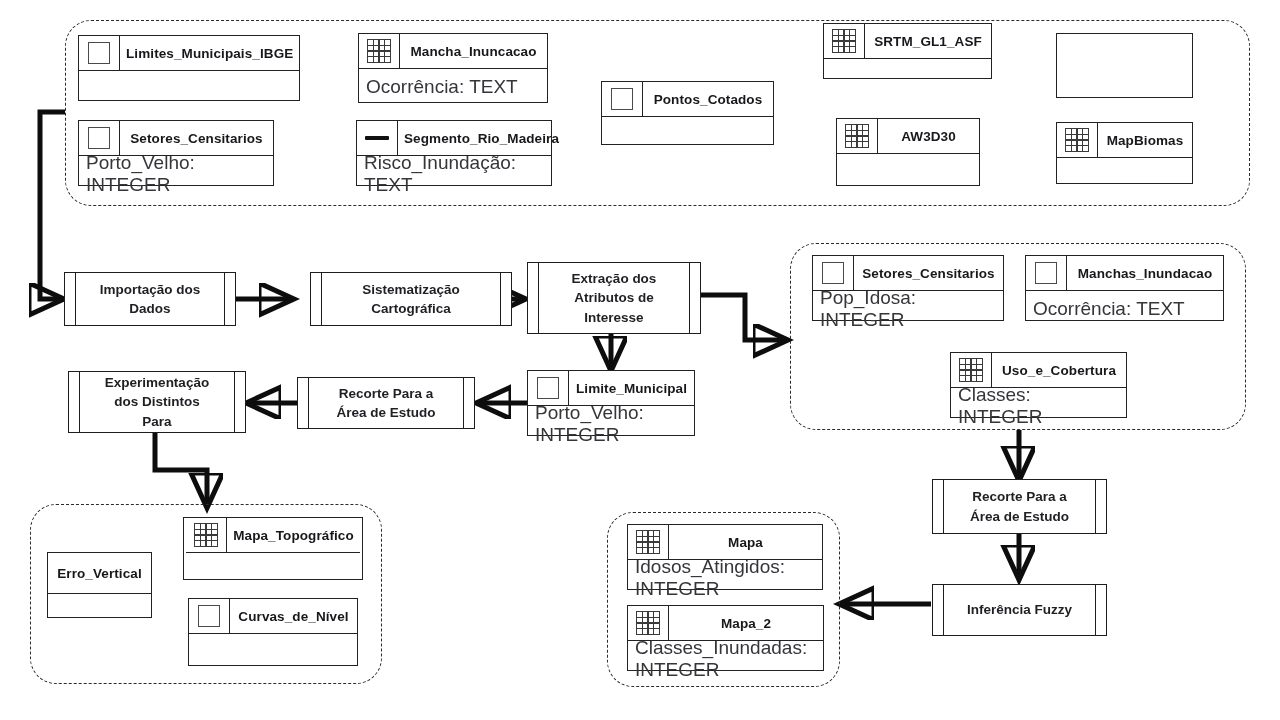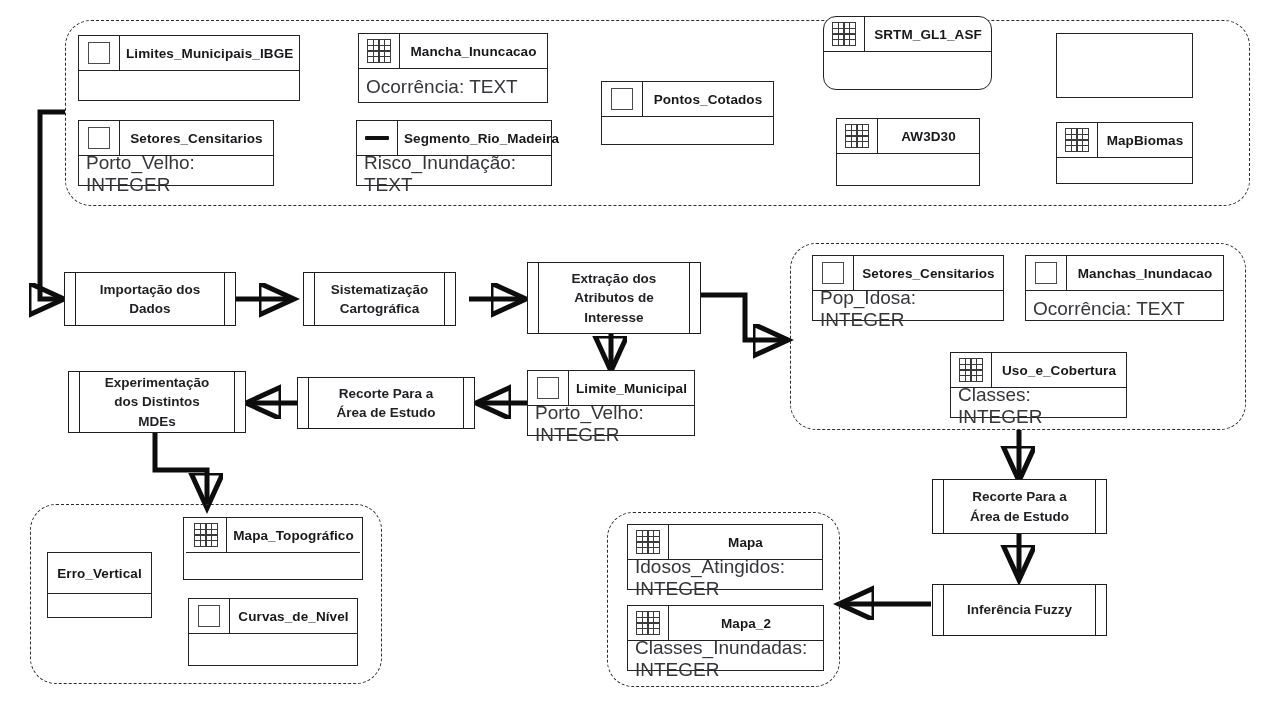--- a/index.html
+++ b/index.html
@@ -195,21 +195,21 @@
   <div class="entity" style="left:601px;top:81px;width:173px;height:64px;">
     <div class="ent-head">
       <div class="ent-icon">
           <span class="ico-vector"></span>
         </div>
       <div class="ent-title">Pontos_Cotados</div>
     </div>
     <div class="ent-body empty"></div>
   </div>
 
-  <div class="entity" style="left:823px;top:16px;width:169px;height:74px;border-radius:13px;">
+  <div class="entity" style="left:823px;top:23px;width:169px;height:56px;">
     <div class="ent-head">
       <div class="ent-icon">
           <span class="ico-raster"></span>
         </div>
       <div class="ent-title">SRTM_GL1_ASF</div>
     </div>
     <div class="ent-body empty"></div>
   </div>
 
   <div class="entity" style="left:836px;top:118px;width:144px;height:68px;">
@@ -236,21 +236,21 @@
     <div class="ent-body empty"></div>
   </div>
 
   <div class="process" style="left:64px;top:272px;width:172px;height:54px;">
     <div class="proc-bar left"></div>
     <div class="proc-label">Importação dos
 Dados</div>
     <div class="proc-bar right"></div>
   </div>
 
-  <div class="process" style="left:303px;top:272px;width:153px;height:54px;justify-content:center;">
+  <div class="process" style="left:310px;top:272px;width:202px;height:54px;justify-content:center;">
     <div class="proc-bar left"></div>
     <div class="proc-label">Sistematização
 Cartográfica</div>
     <div class="proc-bar right"></div>
   </div>
 
   <div class="process" style="left:527px;top:262px;width:174px;height:72px;">
     <div class="proc-bar left"></div>
     <div class="proc-label">Extração dos
 Atributos de
@@ -304,21 +304,21 @@
     <div class="proc-bar left"></div>
     <div class="proc-label">Recorte Para a
 Área de Estudo</div>
     <div class="proc-bar right"></div>
   </div>
 
   <div class="process" style="left:68px;top:371px;width:178px;height:62px;">
     <div class="proc-bar left"></div>
     <div class="proc-label">Experimentação
 dos Distintos
-MDEs</div>
+Para</div>
     <div class="proc-bar right"></div>
   </div>
 
   <div class="process" style="left:932px;top:479px;width:175px;height:55px;">
     <div class="proc-bar left"></div>
     <div class="proc-label">Recorte Para a
 Área de Estudo</div>
     <div class="proc-bar right"></div>
   </div>
 

